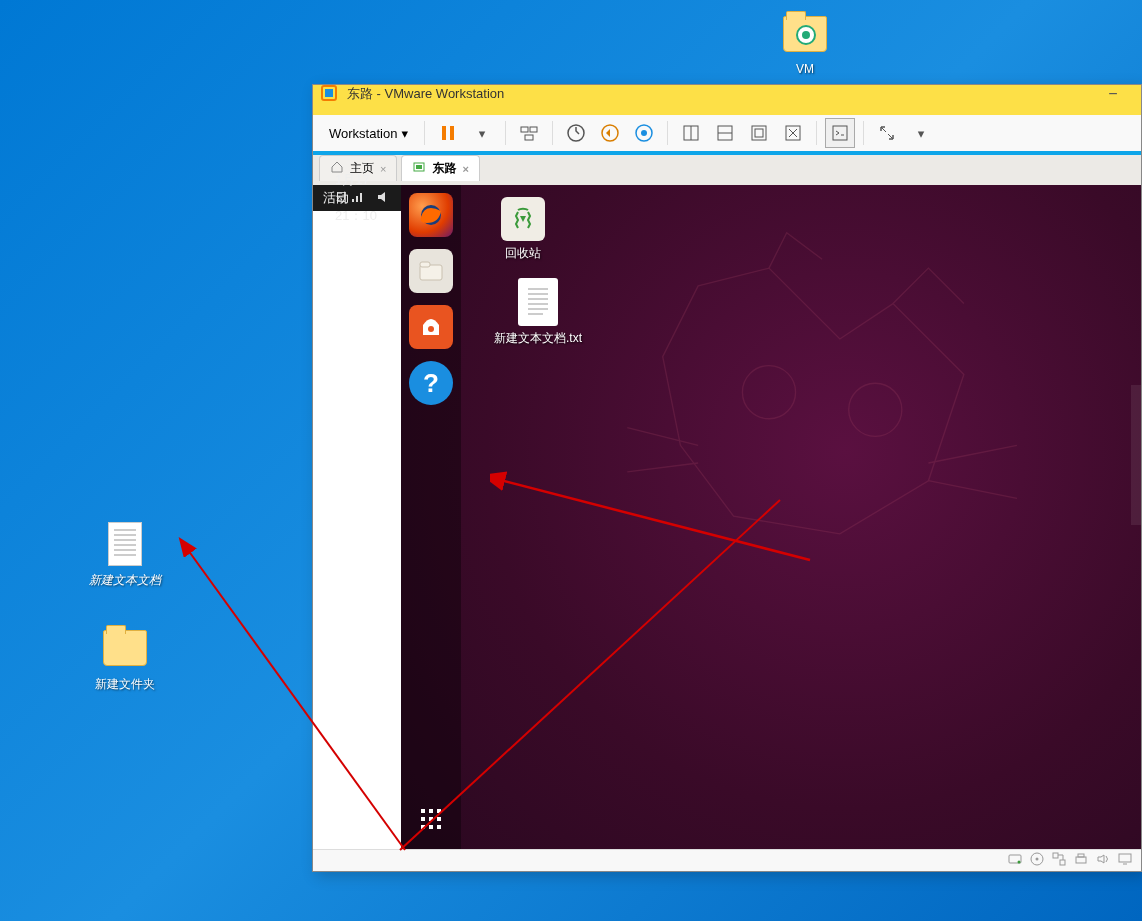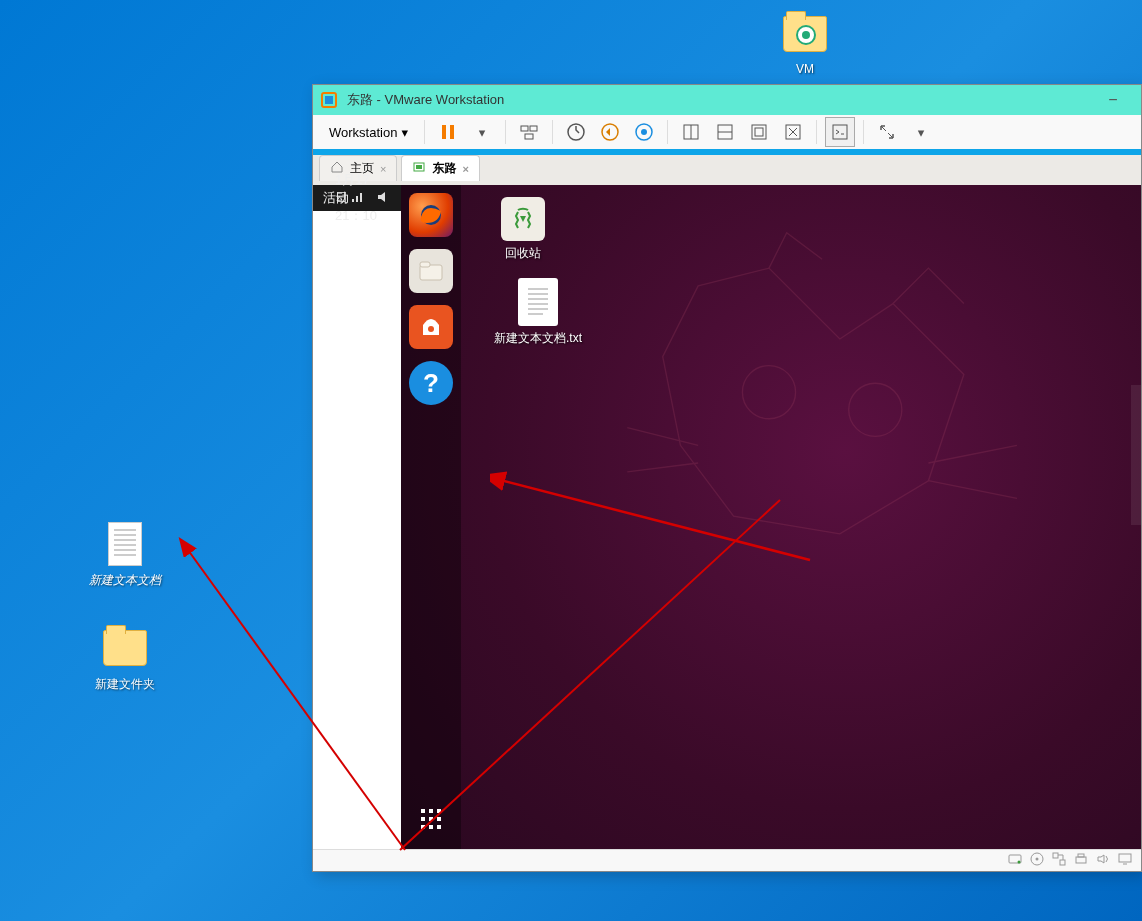--- a/index.html
+++ b/index.html
@@ -75,25 +75,24 @@
     height: 788px;
     background: #fff;
     border: 1px solid #888;
     box-shadow: 4px 4px 14px rgba(0,0,0,0.2);
     display: flex;
     flex-direction: column;
   }
   .titlebar {
     height: 30px;
     display: flex;
-    align-items: center;
     padding: 0 8px;
     font-size: 13px;
     color: #333;
-    background: #5eead4;
+    background: #fde047;
   }
   .titlebar .app-icon {
     width: 16px;
     height: 16px;
     margin-right: 10px;
     display: inline-flex;
   }
   .window-controls {
     margin-left: auto;
     display: flex;
@@ -104,21 +103,21 @@
     font-size: 16px;
     color: #555;
     cursor: pointer;
   }
   .toolbar {
     height: 40px;
     display: flex;
     align-items: center;
     padding: 0 8px;
     gap: 4px;
-    border-bottom: 6px solid #0ea5e9;
+    border-bottom: 4px solid #0ea5e9;
     background: #f9f9f9;
     font-size: 13px;
   }
   .tb-menu {
     padding: 4px 8px;
     cursor: pointer;
     display: flex;
     align-items: center;
     gap: 4px;
   }

